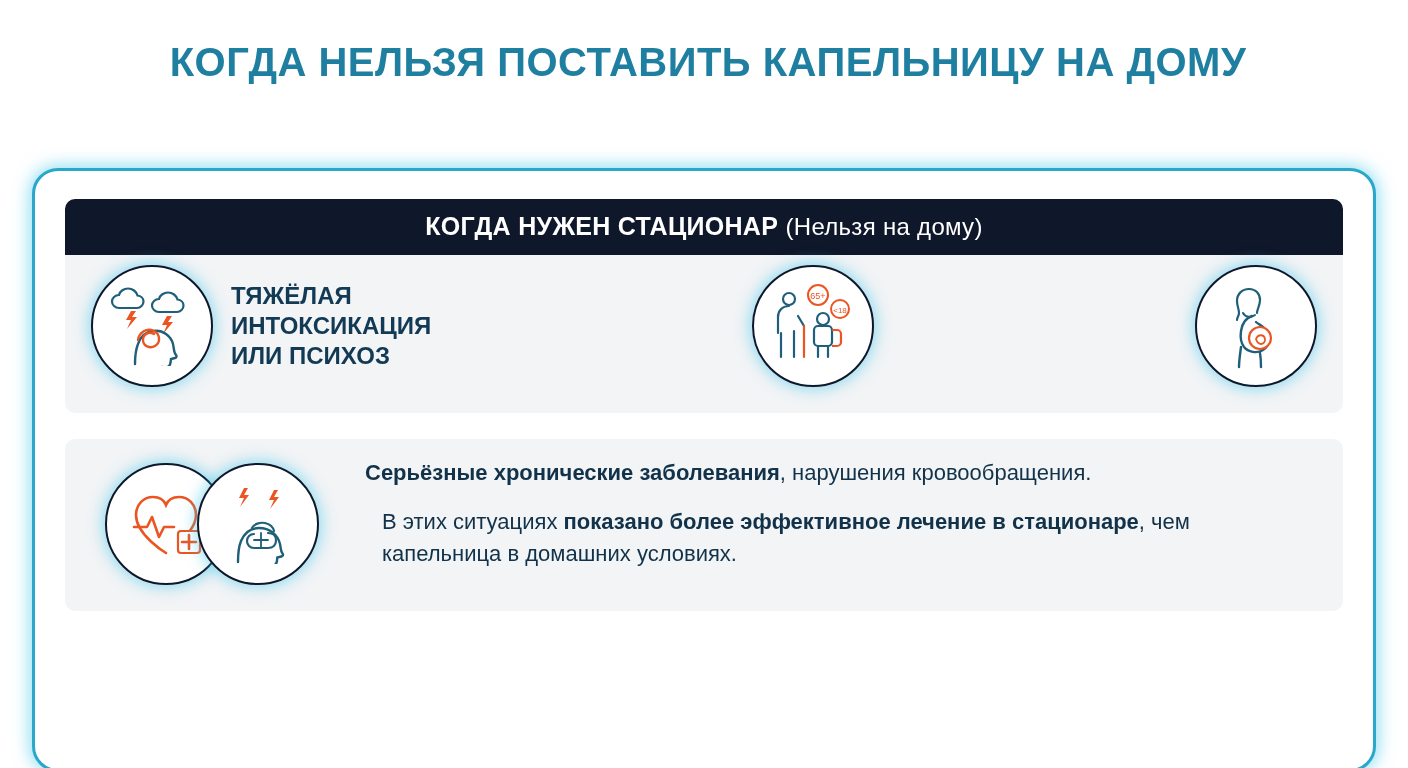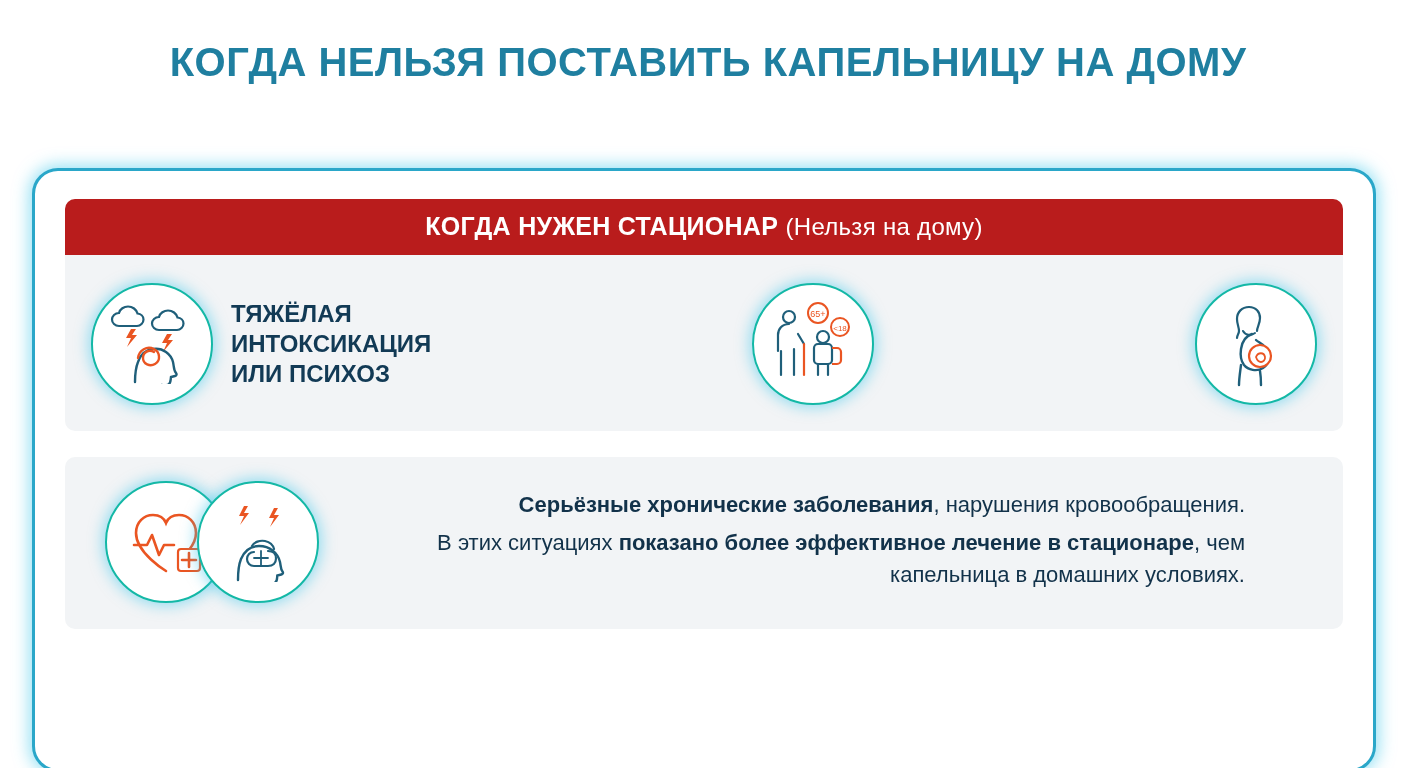--- a/index.html
+++ b/index.html
@@ -52,39 +52,39 @@
   .section {
     background: #f2f4f6;
     border-radius: 10px;
     overflow: hidden;
   }
   .section + .section {
     margin-top: 26px;
   }
 
   .section-header {
-    background: #b91c1c;
+    background: #0f172a;
     color: #ffffff;
     text-align: center;
     font-size: 25px;
     font-weight: bold;
     padding: 13px 10px 14px 10px;
     letter-spacing: 0.3px;
   }
   .section-header .sub {
     font-weight: normal;
     font-size: 24px;
   }
 
   
   .items-row {
     display: flex;
     align-items: flex-end;
     justify-content: space-between;
-    padding: 28px 26px 26px 26px;
+    padding: 10px 26px 26px 26px;
     gap: 12px;
   }
   .item {
     display: flex;
     align-items: center;
     gap: 18px;
     flex: 0 0 auto;
   }
   .item-label {
     font-size: 24px;
@@ -92,37 +92,36 @@
     line-height: 1.25;
     color: #123a55;
     white-space: pre-line;
   }
 
   
   .circle {
     width: 118px;
     height: 118px;
     border-radius: 50%;
-    border: 2px solid #14b8a6;
+    border: 2px solid #0f172a;
     background: #ffffff;
     box-shadow: 0 0 14px 3px rgba(64, 200, 235, 0.5);
     display: flex;
     align-items: center;
     justify-content: center;
     flex: 0 0 auto;
   }
   .circle svg { display: block; }
 
   
   .bottom-body {
     display: flex;
     align-items: center;
     padding: 18px 30px 24px 40px;
     gap: 30px;
-    text-align: right;
   }
   .dual-circles {
     position: relative;
     width: 230px;
     height: 130px;
     flex: 0 0 auto;
   }
   .dual-circles .circle { position: absolute; top: 6px; }
   .dual-circles .c-left { left: 0; }
   .dual-circles .c-right { left: 92px; }
@@ -251,21 +250,21 @@
                 <path d="M36 44c2-4 8-6 13-5 5 1 8 4 9 8" stroke="#1f5f7a" stroke-width="2.2" fill="none" stroke-linecap="round"></path>
               </svg>
             </span>
           </div>
         </div>
 
         <div class="bottom-text">
           <p style="margin:0 0 6px 0;">
             <b>Серьёзные хронические заболевания</b><span>, нарушения кровообращения.</span>
           </p>
-          <p style="margin:0;">
+          <p style="margin:17px;">
             <span>В этих ситуациях </span><b>показано более эффективное лечение в стационаре</b><span>, чем капельница в домашних условиях.</span>
           </p>
         </div>
 
       </div>
     </div>
 
   </div>
 </div>
 

